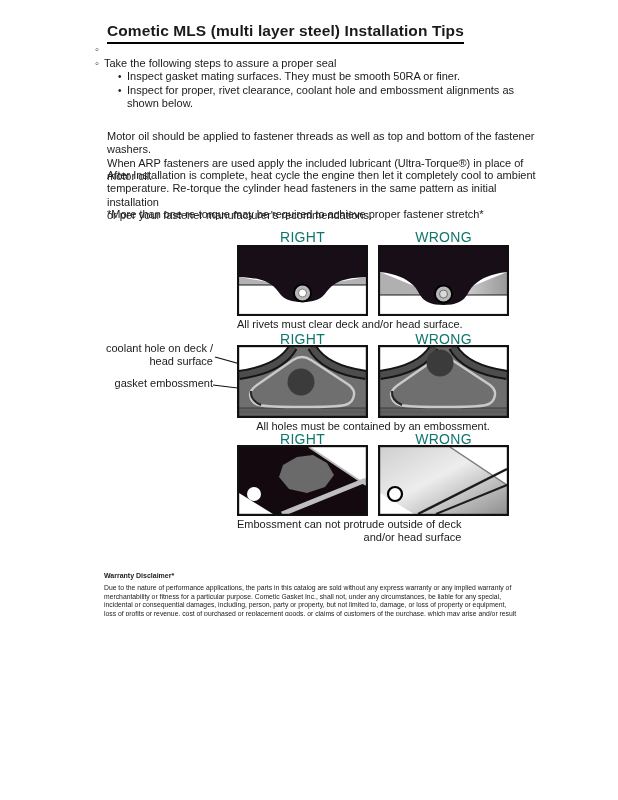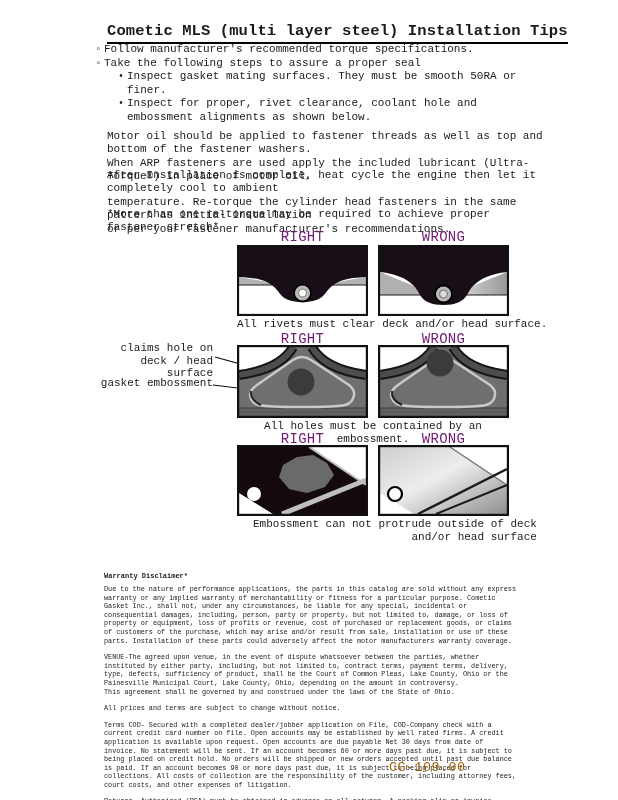--- a/index.html
+++ b/index.html
@@ -1,33 +1,33 @@
 <!DOCTYPE html>
 <html><head>
 <meta charset="utf-8">
 <style>
   html,body{margin:0;padding:0;background:#fff;}
-  .page{position:relative;width:618px;height:800px;background:#fff;overflow:hidden;
-        font-family:Liberation Mono, monospace;color:#1a1a1a;}
+  .page{position:relative;width:618px;height:616px;background:#fff;overflow:hidden;
+        font-family:Liberation Sans, sans-serif;color:#1a1a1a;}
   
   .title{position:absolute;left:107px;top:22px;font-size:15.5px;font-weight:bold;
          border-bottom:2.2px solid #000;padding-bottom:2px;letter-spacing:.1px;}
   
   .tips{position:absolute;left:95px;top:43px;width:450px;font-size:11px;line-height:13.5px;}
   .tip{display:flex;}
   .tip .glyph{width:9px;flex:0 0 9px;}
   .tip.sub{padding-left:23px;}
   .tip .glyph.circ::before{content:"◦";font-size:11px;}
   .tip .glyph.dot::before{content:"•";font-size:10px;}
   
   .diesel-h{position:absolute;left:107px;top:116px;font-size:12.5px;font-weight:bold;}
   .para{position:absolute;left:107px;width:436px;font-size:11px;line-height:13.4px;white-space:pre-line;}
   #p1{top:130px;} #p2{top:169px;} #note{top:208px;}
   
-  .figlabel{position:absolute;width:131px;text-align:center;font-size:14px;color:#701a75;letter-spacing:.3px;}
+  .figlabel{position:absolute;width:131px;text-align:center;font-size:14px;color:#0f766e;letter-spacing:.3px;}
   .figimg{position:absolute;width:131px;}
   .figimg svg{display:block;}
   .figcap{position:absolute;left:237px;font-size:11px;line-height:13px;white-space:pre-line;text-align:right;}
   .ann{position:absolute;text-align:right;font-size:11px;line-height:12.5px;color:#1a1a1a;}
   #ann1{left:100px;top:342px;width:113px;}
   #ann2{left:100px;top:377px;width:113px;}
   #annlines{position:absolute;left:205px;top:348px;pointer-events:none;}
   
   .warranty{position:absolute;left:104px;top:572px;width:414px;color:#222;}
   .warranty h3{margin:0 0 5px 0;font-size:7px;}
@@ -38,21 +38,20 @@
 </head>
 <body>
 
 <div class="page">
 
   <div class="title">Cometic MLS (multi layer steel) Installation Tips</div>
 
   <div class="tips">
     <div class="tip">
         <span class="glyph circ"></span>
-        <span>Follow manufacturer's recommended torque specifications.</span>
       </div>
     <div class="tip">
         <span class="glyph circ"></span>
         <span>Take the following steps to assure a proper seal</span>
       </div>
     <div class="tip sub">
         <span class="glyph dot"></span>
         <span>Inspect gasket mating surfaces.  They must be smooth 50RA or finer.</span>
       </div>
     <div class="tip sub">
@@ -97,21 +96,21 @@
       <path d="M2,2 H129 V27 C112,29 104,33 96,40 C88,47 90,60 65.5,60 C41,60 43,47 35,40 C27,33 19,29 2,27 Z" fill="#170e18"></path>
       <circle cx="65.5" cy="49" r="8.5" fill="#b9b9b9" stroke="#000" stroke-width="1.8"></circle>
       <circle cx="65.5" cy="49" r="4" fill="#d9d9d9" stroke="#555" stroke-width="0.8"></circle>
       <rect x="1" y="1" width="129" height="69" fill="none" stroke="#111" stroke-width="2.2"></rect>
     </svg>
   </div>
   <div class="figcap" style="top:318px;">All rivets must clear deck and/or head surface.</div>
 
   <div class="figlabel" style="left:237px;top:331px;">RIGHT</div>
   <div class="figlabel" style="left:378px;top:331px;">WRONG</div>
-  <div class="ann" id="ann1">claims hole on deck / head surface</div>
+  <div class="ann" id="ann1">coolant hole on deck / head surface</div>
   <div class="ann" id="ann2">gasket embossment</div>
   <svg id="annlines" width="110" height="55" viewBox="0 0 110 55">
     <line x1="10" y1="9" x2="96" y2="33" stroke="#111" stroke-width="1.2"></line>
     <line x1="8" y1="37" x2="57" y2="43" stroke="#111" stroke-width="1.2"></line>
   </svg>
   <div class="figimg" style="left:237px;top:345px;z-index:0;">
     <svg width="131" height="73" viewBox="0 0 131 73">
       <rect width="131" height="73" fill="#6f6f6f"></rect>
       <rect x="2" y="63" width="127" height="8" fill="#616161"></rect>
       <line x1="2" y1="63" x2="129" y2="63" stroke="#3c3c3c" stroke-width="1"></line>
@@ -172,21 +171,21 @@
       </defs>
       <rect width="131" height="71" fill="#fff"></rect>
       <polygon points="2,2 72,2 129,40 129,69 36,69 2,48" fill="url(#g3)"></polygon>
       <line x1="72" y1="2" x2="129" y2="40" stroke="#777" stroke-width="1.5"></line>
       <line x1="40" y1="69" x2="129" y2="24" stroke="#1c1c1c" stroke-width="2.5"></line>
       <line x1="58" y1="69" x2="129" y2="40" stroke="#1c1c1c" stroke-width="2"></line>
       <circle cx="17" cy="49" r="7" fill="#fff" stroke="#000" stroke-width="2.2"></circle>
       <rect x="1" y="1" width="129" height="69" fill="none" stroke="#111" stroke-width="2.4"></rect>
     </svg>
   </div>
-  <div class="figcap" style="top:518px;margin-left:16px;">Embossment can not protrude outside of deck
+  <div class="figcap" style="top:518px;">Embossment can not protrude outside of deck
 and/or head surface</div>
 
   <div class="warranty">
     <h3>Warranty Disclaimer*</h3>
     <p>Due to the nature of performance applications, the parts in this catalog are sold without any express warranty or any implied warranty of merchantability or fitness for a particular purpose.  Cometic Gasket Inc., shall not, under any circumstances, be liable for any special, incidental or consequential damages, including, person, party or property, but not limited to, damage, or loss of property or equipment, loss of profits or revenue, cost of purchased or replacement goods, or claims of customers of the purchase, which may arise and/or result from sale, installation or use of these parts.  Installation of these parts could adversely affect the motor manufacturers warranty coverage.</p>
     <p>VENUE-The agreed upon venue, in the event of dispute whatsoever between the parties, whether instituted by either party, including, but not limited to, contract terms, payment terms, delivery, type, defects, sufficiency of product, shall be the Court of Common Pleas, Lake County, Ohio or the Painesville Municipal Court, Lake County, Ohio, depending on the amount in controversy.
 This agreement shall be governed by and construed under the laws of the State of Ohio.</p>
     <p>All prices and terms are subject to change without notice.</p>
     <p>Terms COD- Secured with a completed dealer/jobber application on File, COD-Company check with a current credit card number on file.  Open accounts may be established by well rated firms.  A credit application is available upon request.  Open accounts are due payable Net 30 days from date of invoice.  No statement will be sent.  If an account becomes 60 or more days past due, it is subject to being placed on credit hold.  No orders will be shipped or new orders accepted until past due balance is paid.  If an account becomes 90 or more days past due, it is subject to being placed for collections.  All costs of collection are the responsibility of the customer, including attorney fees, court costs, and other expenses of litigation.</p>
     <p>Returns- Authorized (RGA) must be obtained in advance on all returns.  A packing slip or invoice number must accompany the merchandise.  No returns after 30 days from invoice date.  All returns are subject to a 25% restocking charge.  All custom designed and custom manufactured gaskets are non-returnable.</p>

